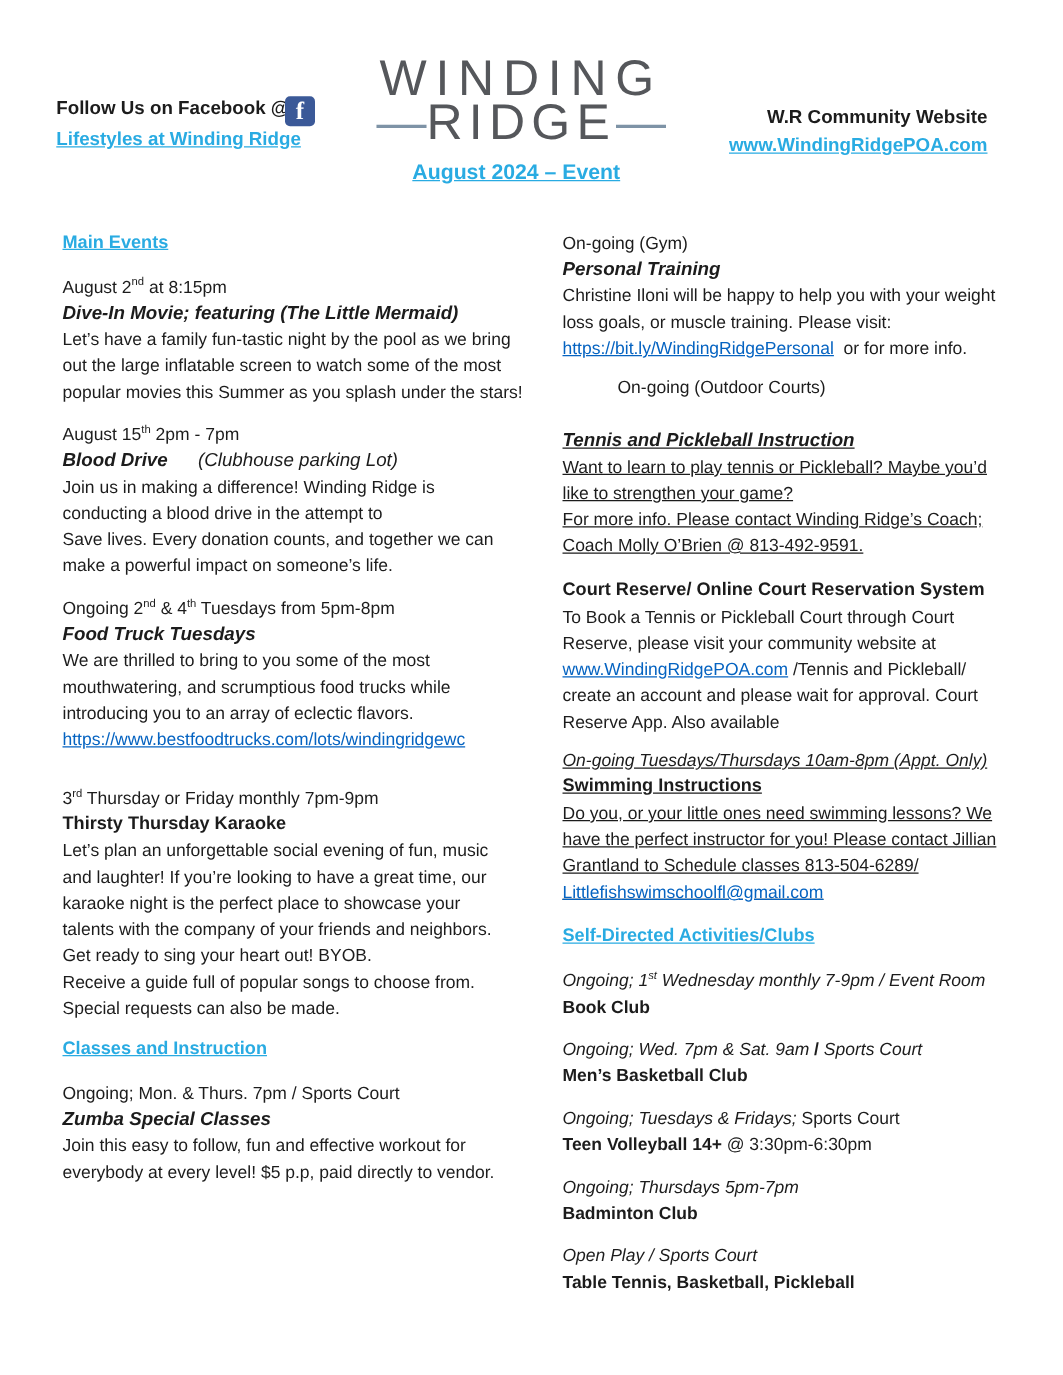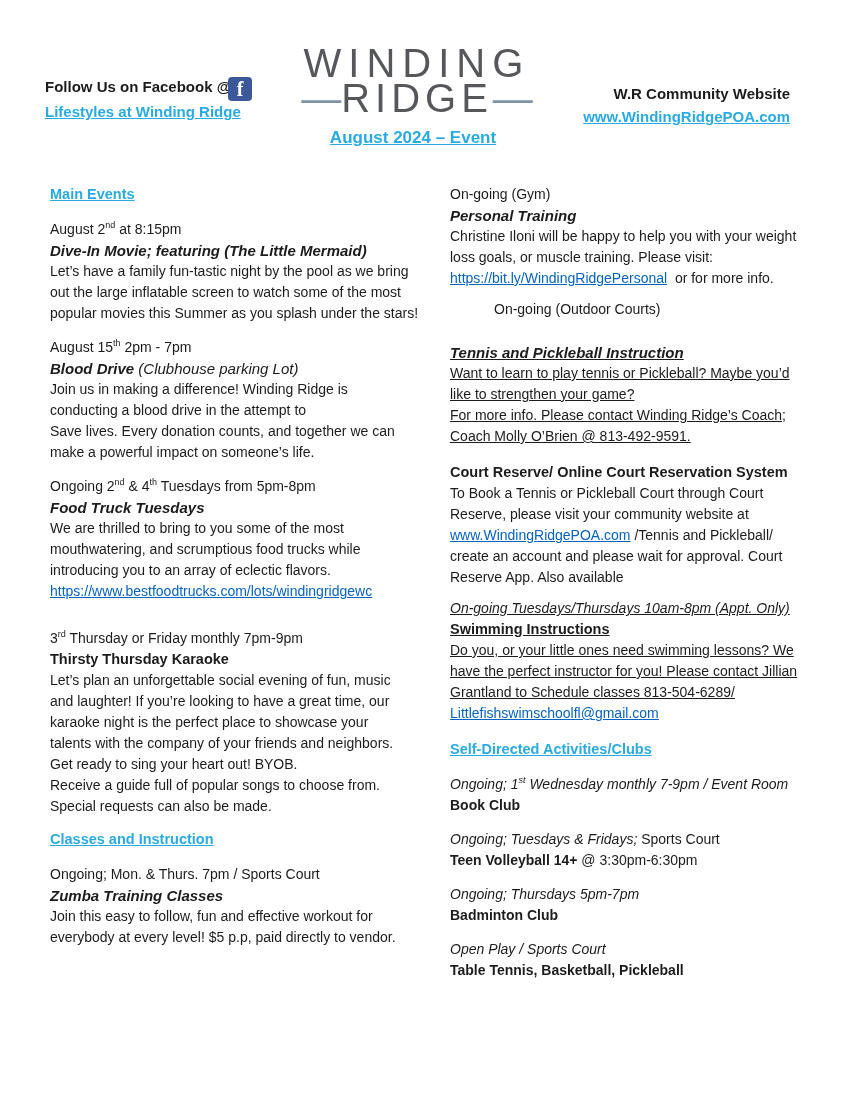--- a/index.html
+++ b/index.html
@@ -24,21 +24,21 @@
   
   .columns{position:absolute;left:50px;top:184px;display:flex;}
   .col-left{width:400px;flex:none;}
   .col-right{width:360px;flex:none;}
 
   .sec-h{color:var(--heading-link,#29abe2);font-weight:bold;text-decoration:underline;margin:0 0 14px 0;font-size:14.5px;}
   .blk{margin:0 0 12px 0;}
   .when,.body,.nameline{white-space:pre;}
   .title-bi{font-weight:bold;font-style:italic;font-size:15px;}
   .title-b{font-weight:bold;font-size:14.5px;}
-  .suffix{font-weight:normal;}
+  .suffix{font-weight:normal;margin-left:20px;}
   .i{font-style:italic;}
   .b{font-weight:bold;font-style:normal;}
   sup{font-size:9px;line-height:0;}  .mb10{margin-bottom:10px;}  .mb13{margin-bottom:13px;}
   .mb15{margin-bottom:15px;text-decoration:underline;} .mb22{margin-bottom:22px;margin-left:44px;} .mb24{margin-bottom:12px;} .mb26{margin-bottom:26px;}
 </style>
 </head>
 <body>
 
 <div class="page">
 
@@ -105,21 +105,21 @@
 talents with the company of your friends and neighbors.
 Get ready to sing your heart out! BYOB.
 Receive a guide full of popular songs to choose from.
 Special requests can also be made.</div>
       </div>
 
       <div class="sec-h">Classes and Instruction</div>
 
       <div class="blk">
         <div class="when">Ongoing; Mon. &amp; Thurs. 7pm / Sports Court</div>
-        <div class="title-bi">Zumba Training Classes</div>
+        <div class="title-bi">Zumba Special Classes</div>
         <div class="body">Join this easy to follow, fun and effective workout for
 everybody at every level! $5 p.p, paid directly to vendor.</div>
       </div>
 
     </div>
 
     <div class="col-right">
 
       <div class="blk mb10">
         <div class="when">On-going (Gym)</div>
@@ -157,20 +157,24 @@
 </span><a class="link">Littlefishswimschoolfl@gmail.com</a></div>
       </div>
 
       <div class="sec-h">Self-Directed Activities/Clubs</div>
 
       <div class="blk mb13">
         <div class="when i"><span>Ongoing; 1</span><sup>st</sup><span> Wednesday monthly 7-9pm / Event Room</span></div>
         <div class="nameline b">Book Club</div>
       </div>
 
+      <div class="blk mb13">
+        <div class="when"><span class="i">Ongoing; Wed. 7pm &amp; Sat. 9am </span><span class="b">/</span><span class="i"> Sports Court</span></div>
+        <div class="nameline b">Men’s Basketball Club</div>
+      </div>
 
       <div class="blk mb13">
         <div class="when"><span class="i">Ongoing; Tuesdays &amp; Fridays;</span><span> Sports Court</span></div>
         <div class="nameline"><span class="b">Teen Volleyball 14+</span><span> @ 3:30pm-6:30pm</span></div>
       </div>
 
       <div class="blk mb13">
         <div class="when i">Ongoing; Thursdays 5pm-7pm</div>
         <div class="nameline b">Badminton Club</div>
       </div>

